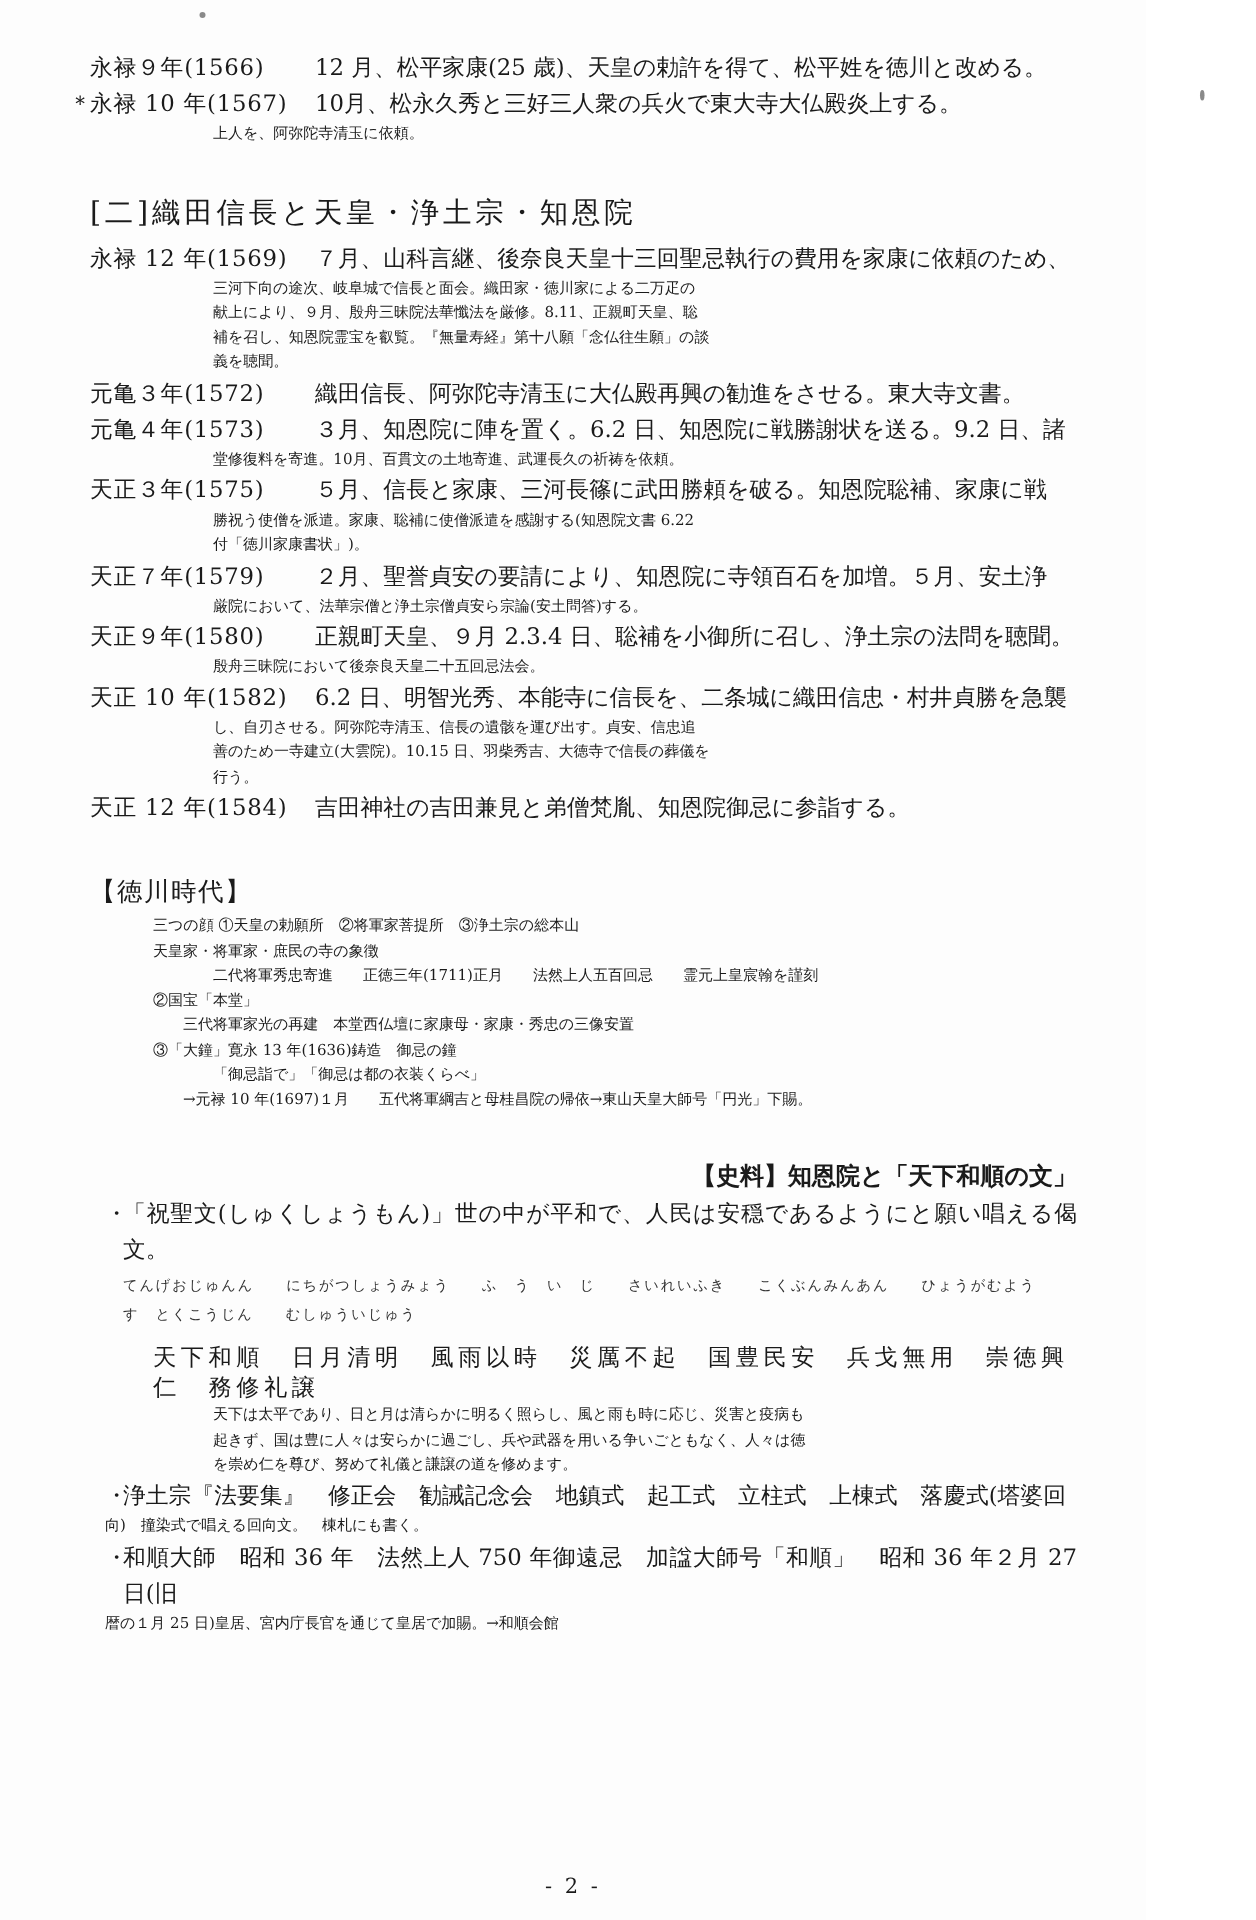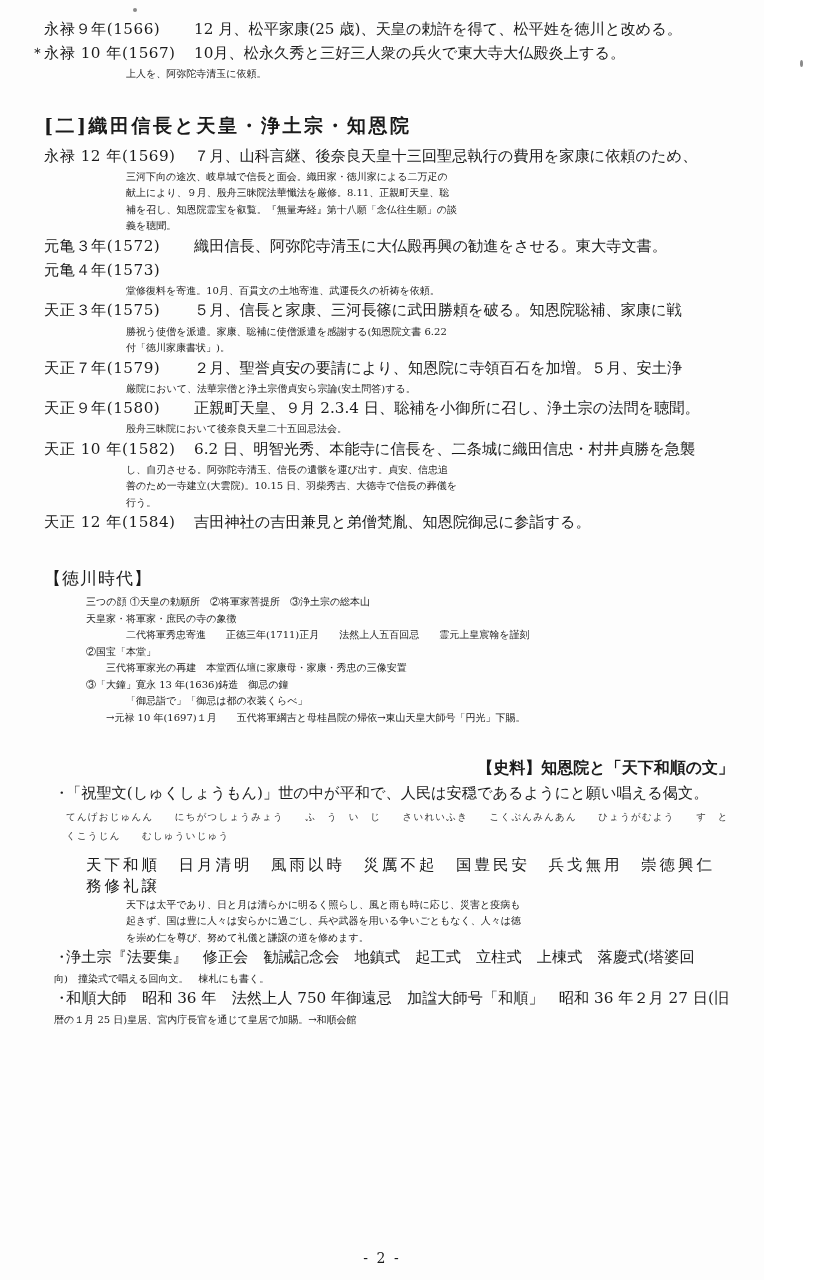--- a/index.html
+++ b/index.html
@@ -11,21 +11,21 @@
     width: 837px;
     min-height: 1280px;
     font-family: "DejaVu Serif", "Liberation Serif", serif;
     color: #1a1a1a;
     position: relative;
   }
   .page {
     width: 764px;
     min-height: 1280px;
     position: relative;
-    padding: 0;
+    padding: 16px;
     box-sizing: border-box;
     background: #fdfdfd;
   }
   .content {
     padding: 18px 30px 0 30px;
   }
   
   .entry {
     display: flex;
     align-items: flex-start;
@@ -47,21 +47,21 @@
   }
   .entry .body {
     flex: 1 1 auto;
     text-align: justify;
     text-justify: inter-ideograph;
   }
 
   
   .section-head {
     font-size: 19px;
-    font-weight: bold;
+    font-weight: normal;
     letter-spacing: 2.5px;
     margin: 16px 0 6px 14px;
   }
   .block-head {
     font-size: 17px;
     font-weight: normal;
     letter-spacing: 1px;
     margin: 18px 0 4px 14px;
   }
   .src-head {
@@ -176,20 +176,21 @@
 
     <div class="entry">
       <span class="marker"></span>
       <span class="era">元亀３年(1572)</span>
       <span class="body">織田信長、阿弥陀寺清玉に大仏殿再興の勧進をさせる。東大寺文書。</span>
     </div>
 
     <div class="entry">
       <span class="marker"></span>
       <span class="era">元亀４年(1573)</span>
+      <span class="body">３月、知恩院に陣を置く。6.2 日、知恩院に戦勝謝状を送る。9.2 日、諸</span>
     </div>
     <div class="para p-i3">堂修復料を寄進。10月、百貫文の土地寄進、武運長久の祈祷を依頼。</div>
 
     <div class="entry">
       <span class="marker"></span>
       <span class="era">天正３年(1575)</span>
       <span class="body">５月、信長と家康、三河長篠に武田勝頼を破る。知恩院聡補、家康に戦</span>
     </div>
     <div class="para p-i3">勝祝う使僧を派遣。家康、聡補に使僧派遣を感謝する(知恩院文書 6.22</div>
     <div class="para p-i3">付「徳川家康書状」)。</div>

